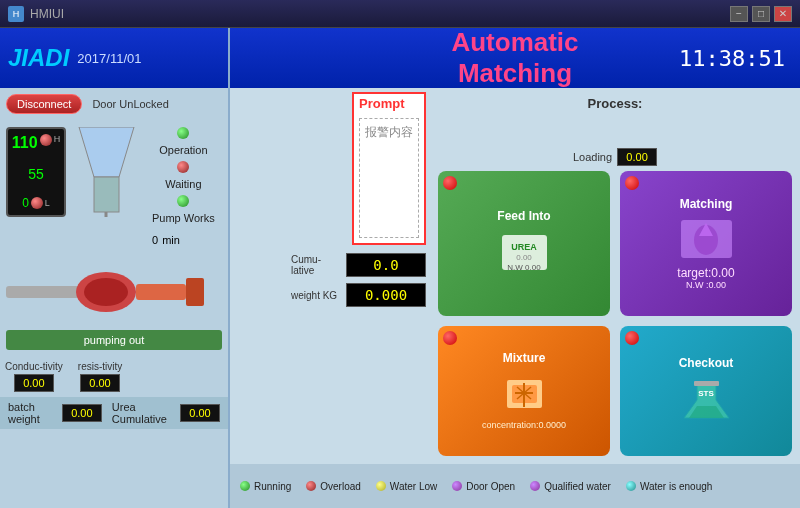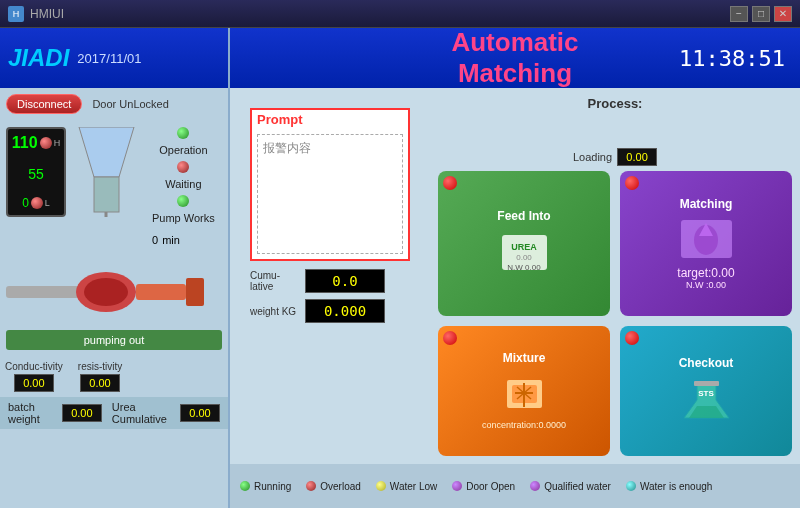--- a/index.html
+++ b/index.html
@@ -140,24 +140,25 @@
     }
 
     .right-body {
       display: flex;
       flex: 1;
     }
 
     
     .center-panel {
       width: 200px;
-      padding: 20px;
+      padding: 4px;
       display: flex;
       flex-direction: column;
       gap: 8px;
+      align-items: flex-end;
     }
 
     .prompt-section {
       border: 2px solid #ff3333;
       background: white;
     }
     .prompt-title {
       background: transparent;
       color: #ff3333;
       font-size: 13px;
@@ -306,21 +307,21 @@
 
     <div style="padding:6px; display:flex; flex-direction:column; gap:5px;">
       <div class="status-row">
         <button class="status-btn">Disconnect</button>
         <span style="font-size:11px; color:#333;">Door UnLocked</span>
       </div>
 
       <div style="display:flex; gap:8px;">
 
         <div class="gauge-display">
-          <div style="display:flex; align-items:center; gap:2px;">
+          <div style="display:flex; gap:2px;">
             <span class="gauge-value">110</span>
             <div class="led-red"></div>
             <span style="color:#aaa;font-size:9px;">H</span>
           </div>
           <span class="gauge-mid">55</span>
           <div style="display:flex; align-items:center; gap:2px;">
             <span class="gauge-low">0</span>
             <div class="led-red"></div>
             <span style="color:#aaa;font-size:9px;">L</span>
           </div>

